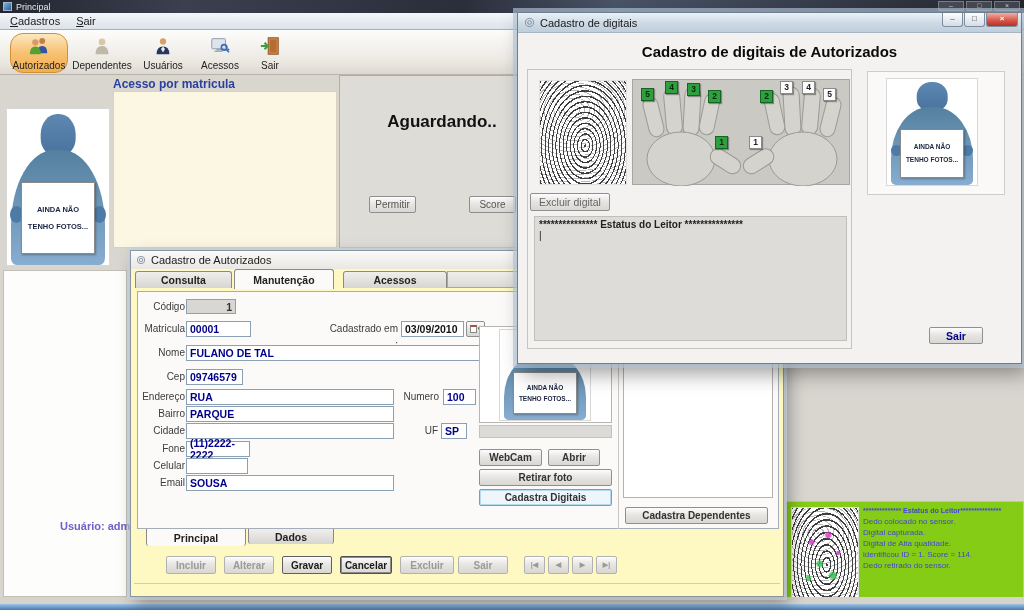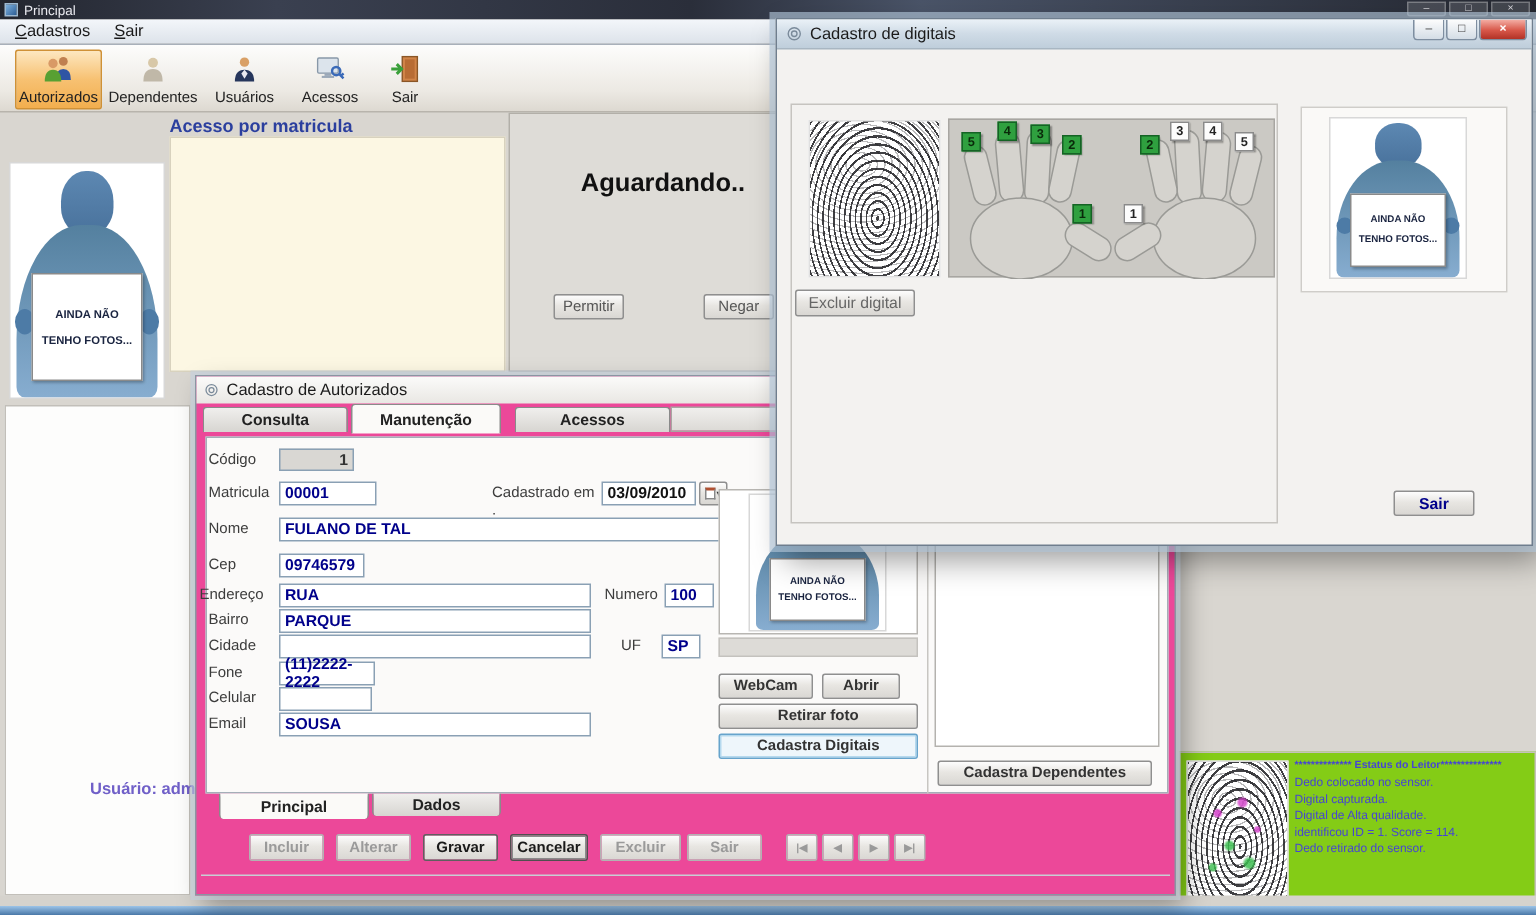--- a/index.html
+++ b/index.html
@@ -16,36 +16,36 @@
 .main-ctrl { width:26px; height:10px; background:rgba(255,255,255,.14); border:1px solid rgba(255,255,255,.28);
   color:#d8d8dd; font-size:7px; line-height:8px; text-align:center; border-radius:0 0 2px 2px; }
 .main-menubar { left:0; top:13px; width:1024px; height:17px;
   background:linear-gradient(#f3f6fa,#dde3ea); border-bottom:1px solid #a8b0ba;
   display:flex; align-items:center; padding-left:2px; }
 .menu-item { display:inline-block; font-size:11px; color:#1a1a1a; padding:1px 8px; }
 .menu-item::first-letter { text-decoration:underline; }
 .main-toolbar { left:0; top:30px; width:1024px; height:45px;
   background:linear-gradient(#fdfdfc,#ece9e3 70%,#ddd9d1); border-bottom:1px solid #b8b4ac; }
 .tb-btn { display:flex; flex-direction:column; align-items:center; justify-content:center; gap:3px;
-  border:1px solid transparent; border-radius:2px; }
+  border:1px solid transparent; border-radius:13px; }
 .tb-btn--active { background:linear-gradient(#fde7c0,#f7c172 50%,#f2ae4e); border-color:#cf9136; }
 .tb-icon { width:24px; height:22px; display:block; }
 .tb-label { font-size:10px; color:#222; }
 
 
 .btn { background:linear-gradient(#fdfdfd,#e8e6e2 45%,#d9d7d3); border:1px solid #8f8f8f; border-radius:2px;
   font-size:10px; font-weight:bold; color:#333; display:flex; align-items:center; justify-content:center; }
 .btn--dim { color:#9a9a9a; border-color:#b2b2b2; }
 .btn--strong { border-color:#5f5f5f; color:#1a1a1a; }
 .btn--default { box-shadow:inset 0 0 0 1px #8a8a8a; border-color:#4f4f4f; }
 .btn--focus { background:#eef6fb; border-color:#67a4cc; box-shadow:inset 0 0 0 1px #b5d9ee; }
 .input { background:#fff; border:1px solid #8aa0b4; font-size:10.5px; font-weight:bold; color:#00008b;
   display:flex; align-items:center; padding:0 3px; }
 .input--disabled { background:#d9d7d3; color:#333; justify-content:flex-end; }
-.flabel { font-size:10px; color:#3c3c3c; text-align:left; line-height:16px; }
+.flabel { font-size:10px; color:#3c3c3c; text-align:right; line-height:16px; }
 .tab { border:1px solid #8a8a8a; border-bottom:none; border-radius:3px 3px 0 0;
   background:linear-gradient(#f0efed,#d7d5d1); font-size:10.5px; font-weight:bold; color:#222;
   display:flex; align-items:center; justify-content:center; }
 .tab--active { background:#fbfaf8; }
 
 
 .avatar { position:relative; background:#fff; overflow:hidden; border:1px solid #d8d8d8; }
 .av-head { position:absolute; top:3%; left:50%; transform:translateX(-50%); width:34%; height:27%;
   background:linear-gradient(#5d88b2,#49729c); border-radius:48% 48% 42% 42%; }
 .av-body { position:absolute; top:26%; left:4%; right:4%; bottom:0;
@@ -67,21 +67,21 @@
 .fp--color::after { background:
   radial-gradient(circle 5px at 30% 38%, rgba(210,60,200,.85) 40%, transparent 70%),
   radial-gradient(circle 6px at 55% 30%, rgba(210,60,200,.8) 40%, transparent 70%),
   radial-gradient(circle 6px at 42% 62%, rgba(60,190,80,.85) 40%, transparent 70%),
   radial-gradient(circle 7px at 62% 75%, rgba(60,190,80,.85) 40%, transparent 70%),
   radial-gradient(circle 5px at 25% 78%, rgba(60,190,80,.8) 40%, transparent 70%),
   radial-gradient(circle 4px at 70% 50%, rgba(210,60,200,.8) 40%, transparent 70%),
   repeating-radial-gradient(ellipse 95% 60% at 40% 28%, rgba(22,22,26,.30) 0 1px, transparent 1px 5px); }
 
 
-.auth-window { left:130px; top:250px; width:654px; height:347px; background:#ec4899;
+.auth-window { left:130px; top:250px; width:654px; height:347px; background:#fef9c3;
   border:1px solid #8a95a2; box-shadow:0 0 0 3px rgba(195,208,222,.6), 5px 7px 16px rgba(0,0,0,.35); }
 .aw-titlebar { left:0; top:0; width:100%; height:18px; background:linear-gradient(#fbfbfa,#e9e7e3);
   display:flex; align-items:center; font-size:11px; color:#1a1a1a; padding-left:5px; gap:5px; }
 .aw-content { left:6px; top:40px; width:642px; height:238px; background:#fbfaf9; border:1px solid #a4aeb8; }
 .chip { width:13px; height:13px; font-size:8.5px; font-weight:bold; text-align:center; line-height:11px; }
 .chip--green { background:#2fa03f; border:1px solid #156325; color:#0a2a0a; box-shadow:1px 1px 1px rgba(0,0,0,.35); }
 .chip--white { background:#fcfcfc; border:1px solid #8a8a8a; color:#222; box-shadow:1px 1px 1px rgba(0,0,0,.35); }
 
 
 .digi-window { left:517px; top:12px; width:505px; height:352px; background:#f3f2f0;
@@ -170,21 +170,21 @@
 </div>
 
 <div class="abs" style="left:3px;top:270px;width:124px;height:327px;background:#fdfdfc;border:1px solid #c2bfb9"></div>
 
 <div class="abs" style="left:113px;top:77px;font-size:12px;font-weight:bold;color:#2b3f9e">Acesso por matricula</div>
 <div class="abs" style="left:113px;top:91px;width:224px;height:157px;background:#fcf7e3;border:1px solid #d8d2be"></div>
 
 <div class="abs" style="left:339px;top:75px;width:206px;height:173px;background:#dedcd7;border:1px solid #b2afa8">
   <div class="abs" style="left:0;top:36px;width:100%;text-align:center;font-size:17px;font-weight:bold;color:#111">Aguardando..</div>
   <div class="abs btn" style="left:29px;top:120px;width:47px;height:17px;font-weight:normal;color:#555">Permitir</div>
-  <div class="abs btn" style="left:129px;top:120px;width:47px;height:17px;font-weight:normal;color:#555">Negar</div>
+  <div class="abs btn" style="left:129px;top:120px;width:47px;height:17px;font-weight:normal;color:#555">Score</div>
 </div>
 
 <div class="abs avatar avatar--lg" style="left:6px;top:108px;width:104px;height:158px">
   <span class="av-head"></span>
   <span class="av-body"></span>
   <span class="av-hand" style="left:3%"></span>
   <span class="av-hand" style="right:3%"></span>
   <span class="av-sign">
     <span>AINDA NÃO</span>
     <span>TENHO FOTOS...</span>
@@ -311,20 +311,21 @@
           <circle cx="6" cy="6" r="2"></circle>
           <circle cx="6" cy="6" r="4.4"></circle>
         </g>
       </svg>
     <span>Cadastro de digitais</span>
   </div>
   <div class="dw-ctrl" style="left:424px;width:21px"><span>–</span></div>
   <div class="dw-ctrl" style="left:446px;width:21px"><span>□</span></div>
   <div class="dw-ctrl dw-ctrl--close" style="left:468px;width:32px"><span>×</span></div>
 
+  <div class="abs" style="left:0;top:30px;width:100%;text-align:center;font-size:15px;font-weight:bold;color:#0a0a0a">Cadastro de digitais de Autorizados</div>
 
   <div class="abs dw-group" style="left:9px;top:56px;width:325px;height:280px">
     <div class="abs fp" style="left:11px;top:10px;width:88px;height:105px"></div>
 
     <div class="abs hands-box" style="left:104px;top:9px;width:218px;height:106px">
       <svg viewBox="0 0 218 106" width="218" height="106">
         <defs>
           <g id="hand" fill="#d5d3ce" stroke="#9a9a96">
             <rect x="13" y="17" width="15" height="40" rx="7.5" transform="rotate(-14 20.5 37)"></rect>
             <rect x="32" y="8" width="16" height="47" rx="8" transform="rotate(-5 40 31)"></rect>
@@ -344,20 +345,24 @@
       <div class="abs chip chip--green" style="left:82px;top:56px">1</div>
       <div class="abs chip chip--green" style="left:127px;top:10px">2</div>
       <div class="abs chip chip--white" style="left:147px;top:1px">3</div>
       <div class="abs chip chip--white" style="left:169px;top:1px">4</div>
       <div class="abs chip chip--white" style="left:190px;top:8px">5</div>
       <div class="abs chip chip--white" style="left:116px;top:56px">1</div>
     </div>
 
     <div class="abs btn" style="left:2px;top:123px;width:80px;height:18px;font-weight:normal;font-size:10.5px;color:#666">Excluir digital</div>
 
+    <div class="abs status-area" style="left:6px;top:146px;width:313px;height:125px">
+      <div style="font-weight:bold">*************** Estatus do Leitor ***************</div>
+      <div>|</div>
+    </div>
   </div>
 
   <div class="abs" style="left:349px;top:58px;width:138px;height:124px;background:#faf9f7;border:1px solid #cfcdc9">
     <div class="abs avatar avatar--dig" style="left:18px;top:6px;width:92px;height:108px">
       <span class="av-head"></span>
       <span class="av-body"></span>
       <span class="av-hand" style="left:4%"></span>
       <span class="av-hand" style="right:4%"></span>
       <span class="av-sign">
         <span>AINDA NÃO</span>

